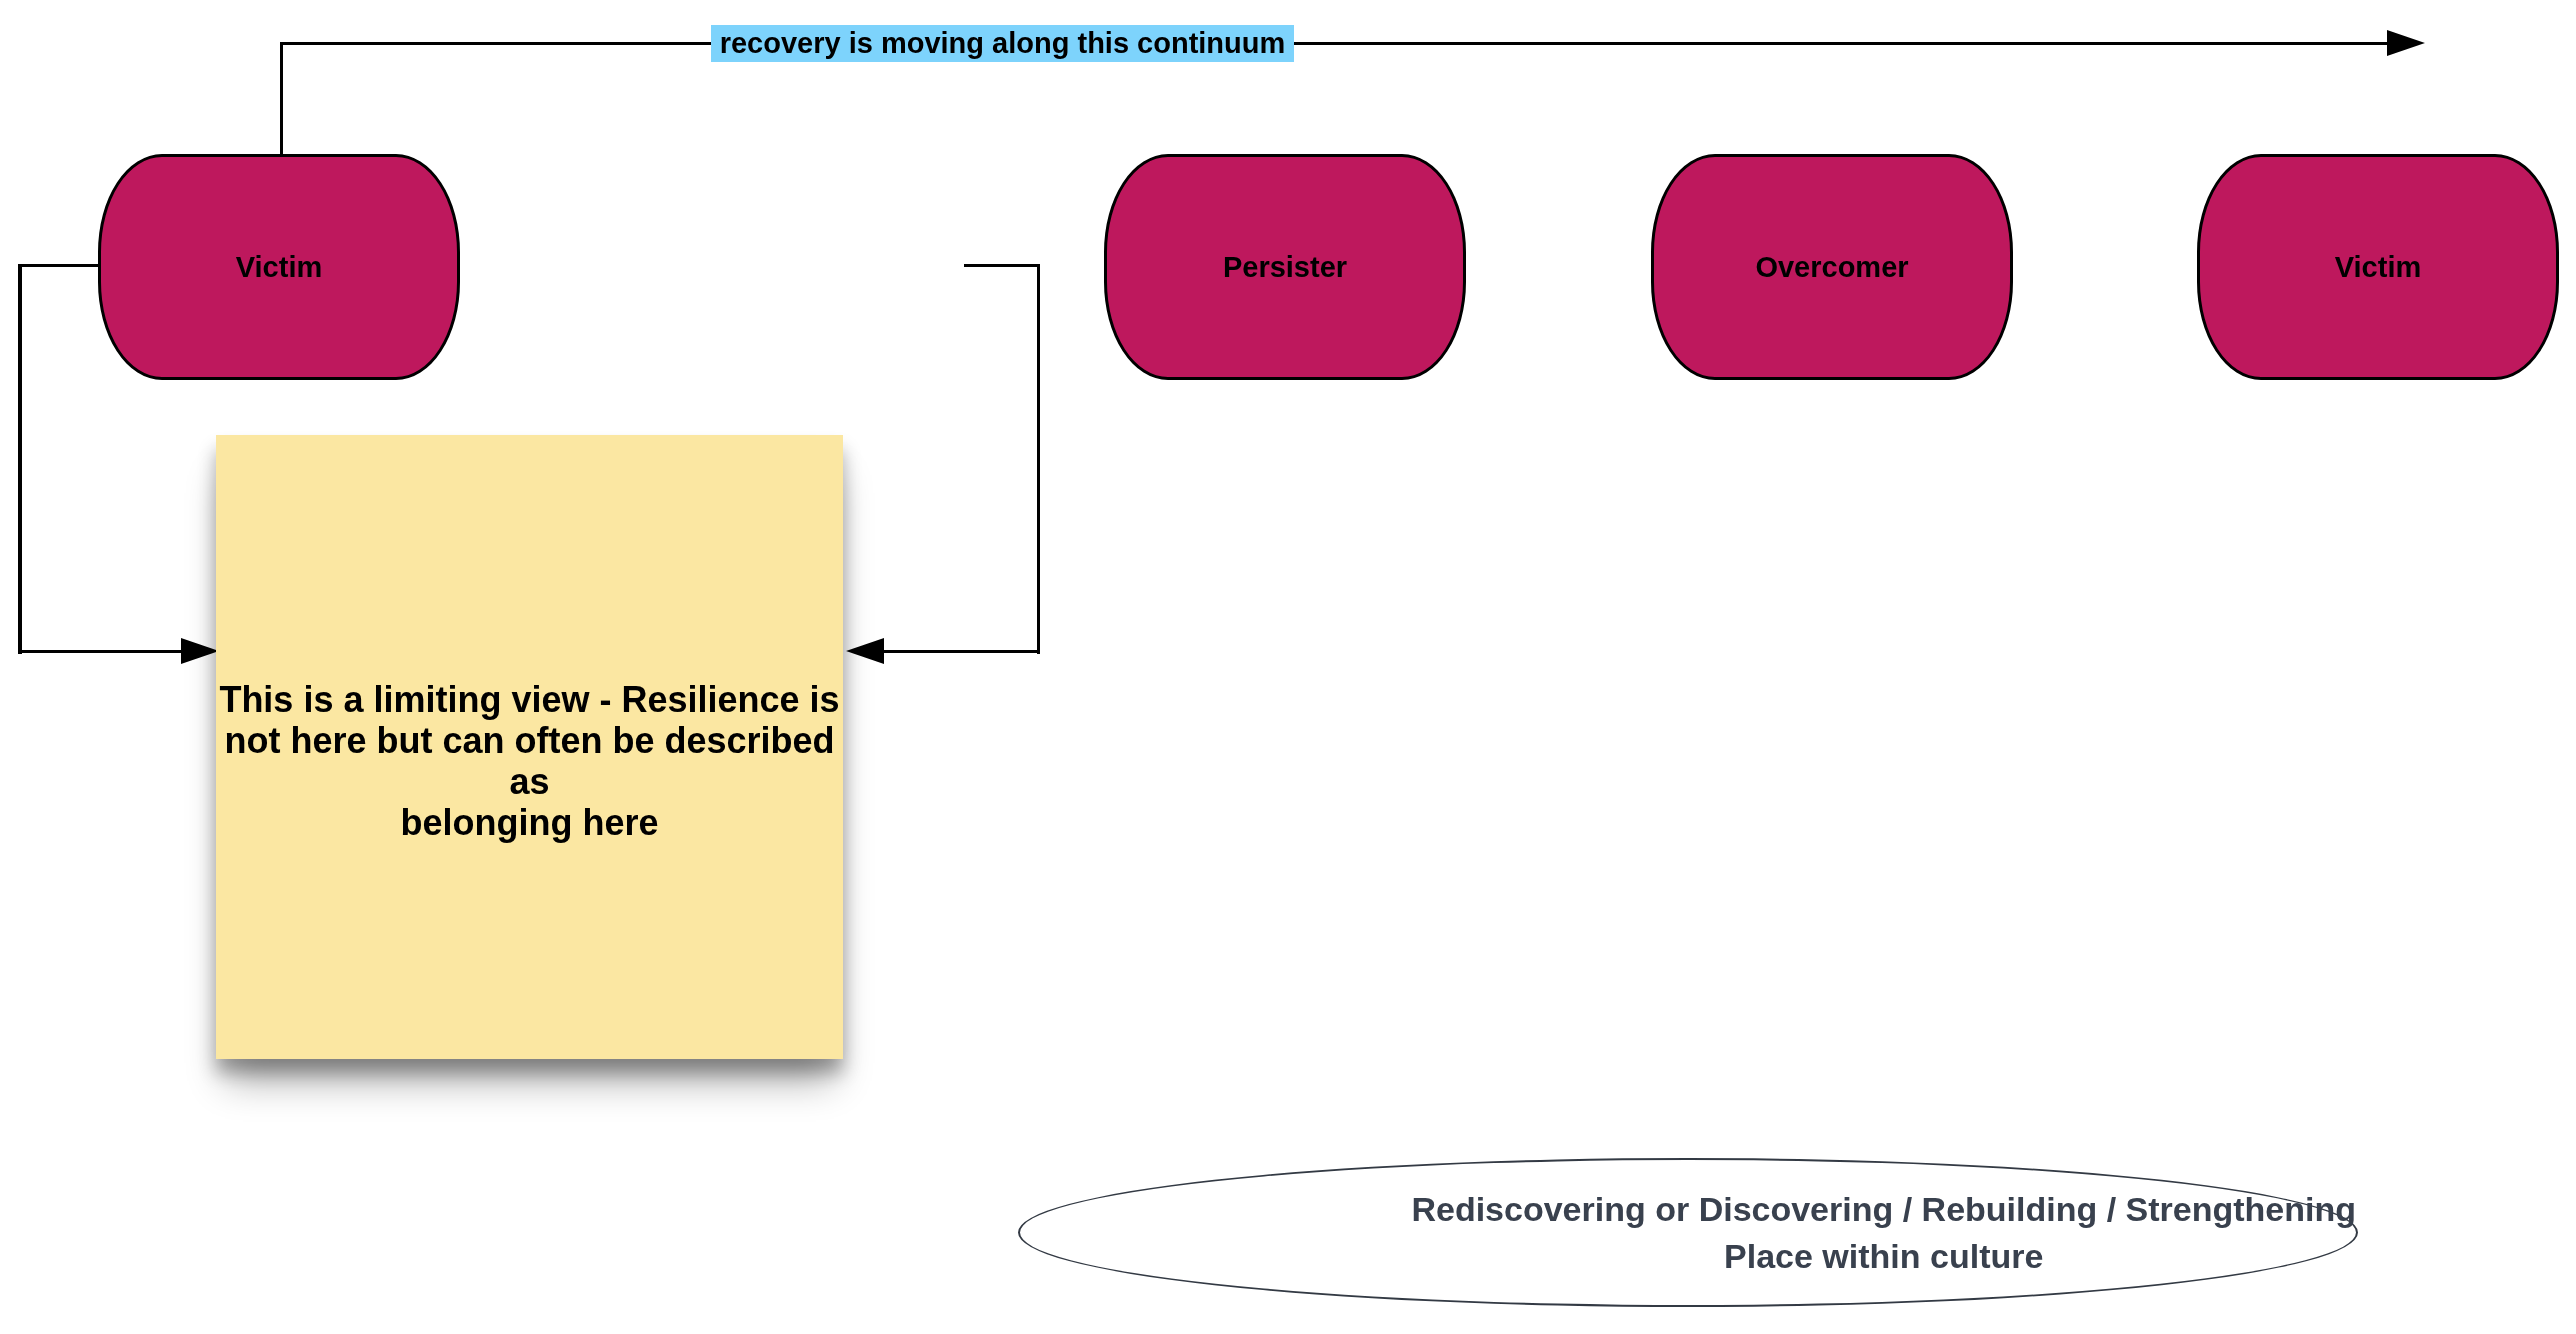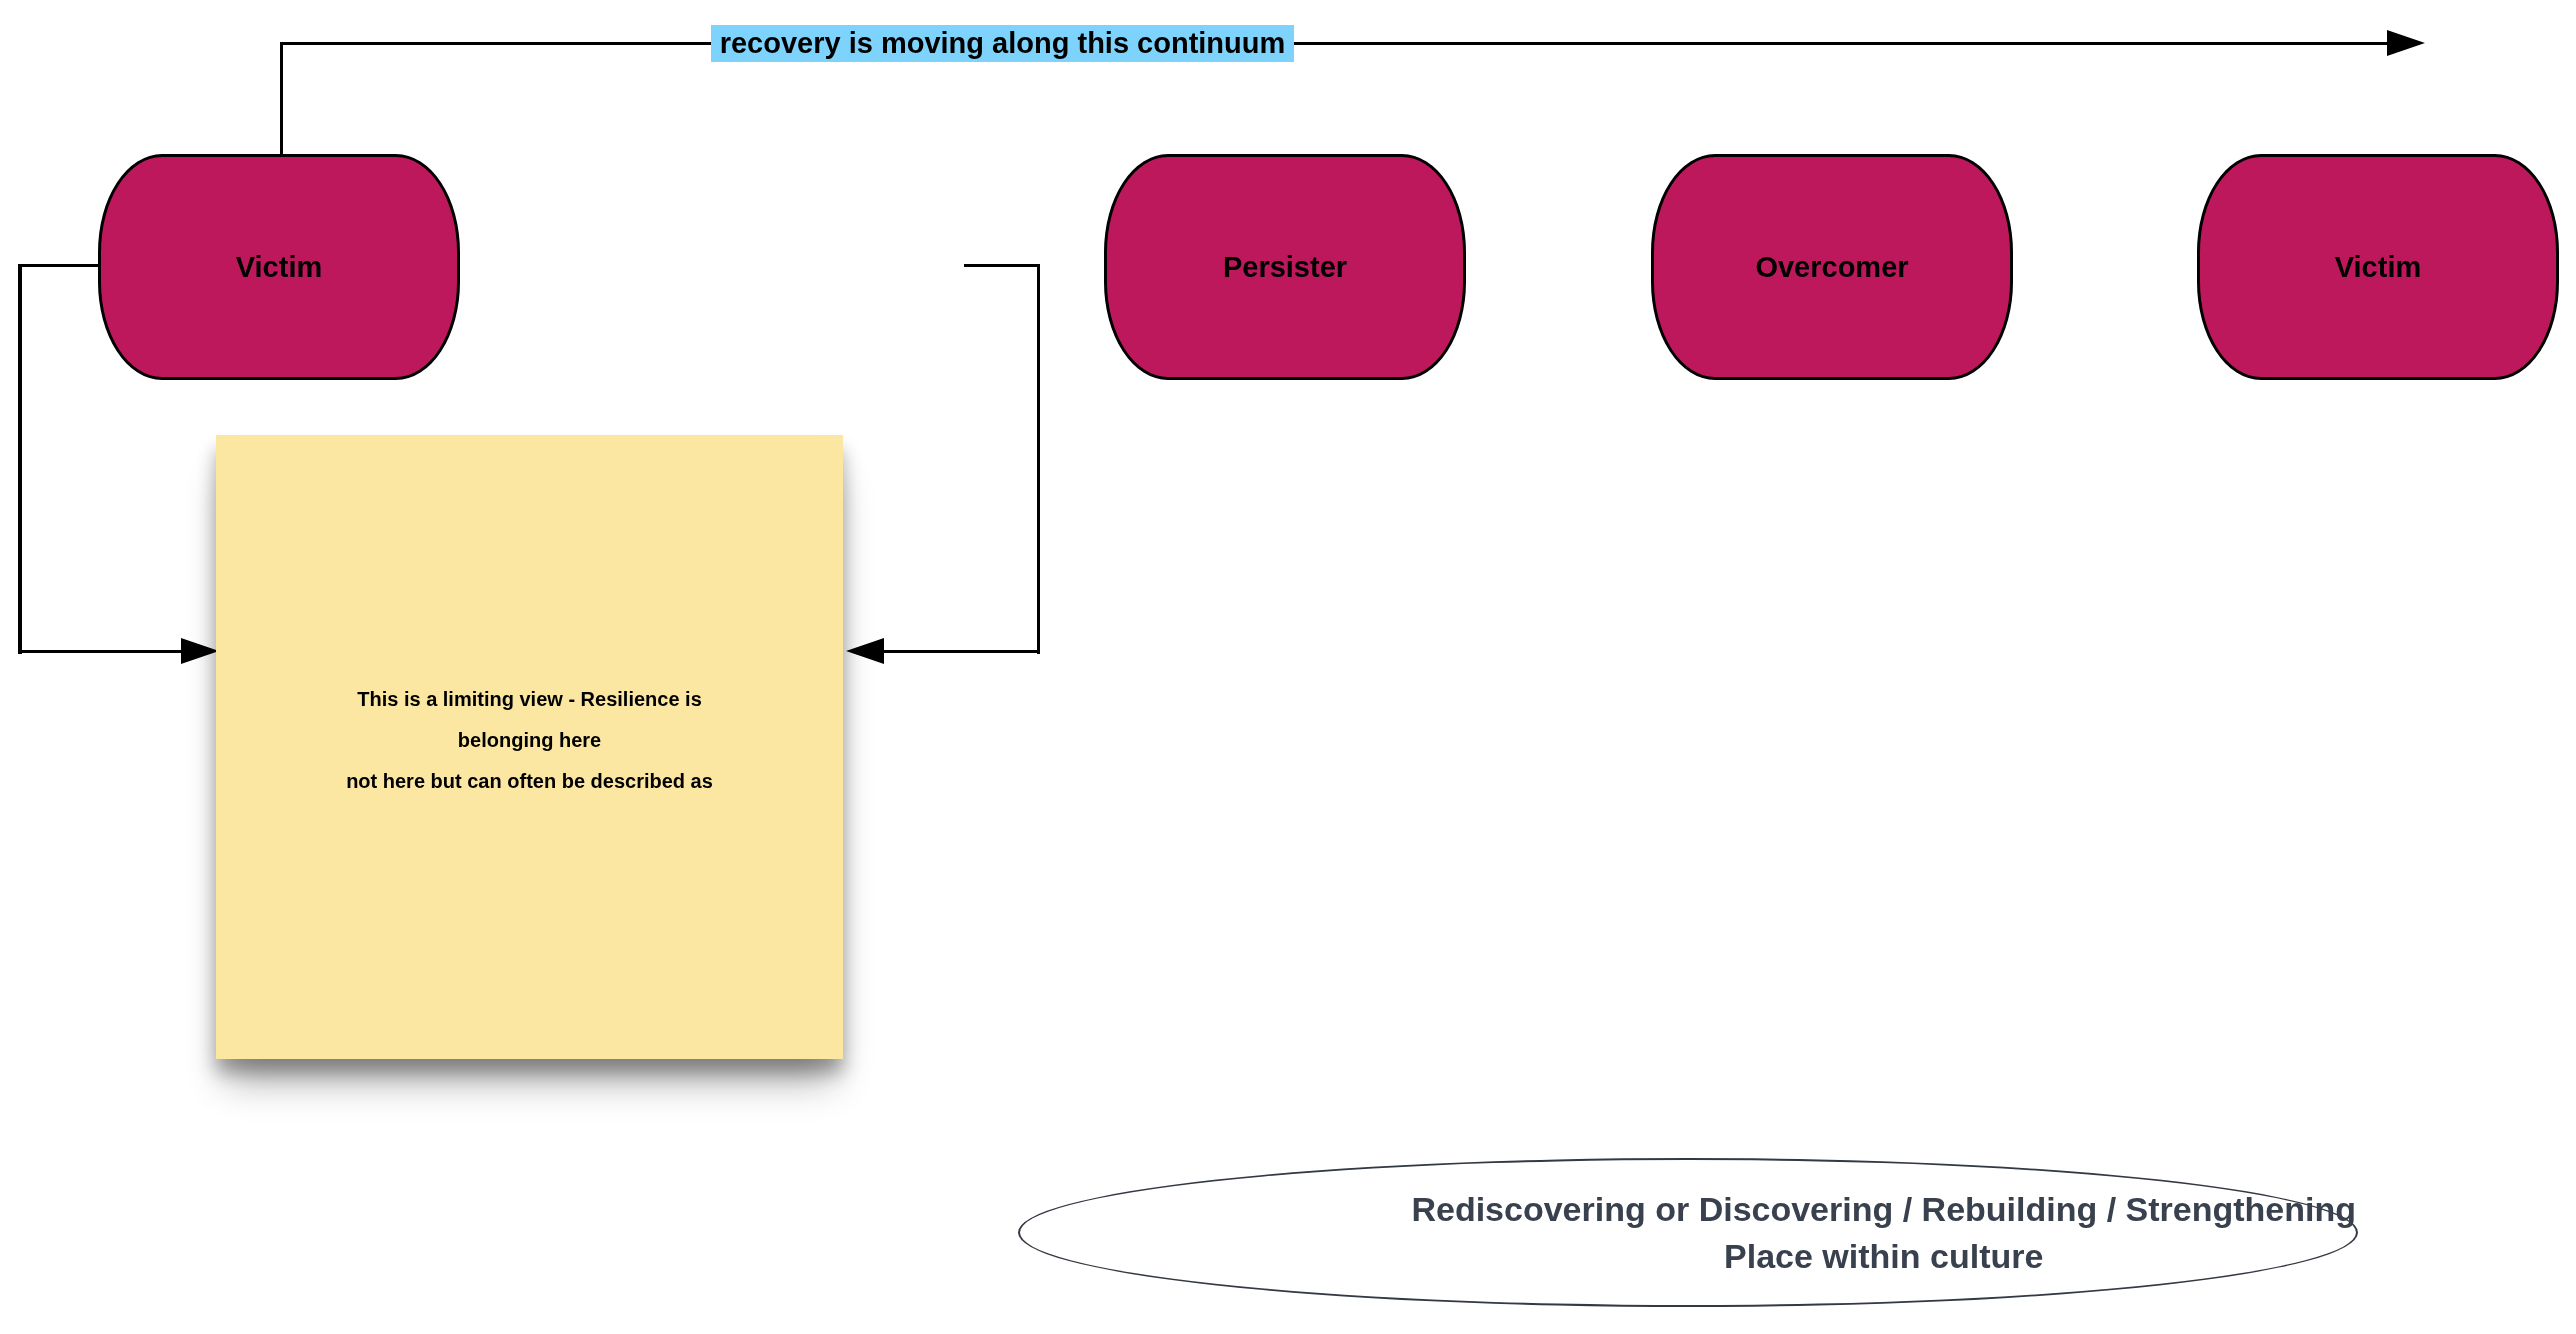--- a/index.html
+++ b/index.html
@@ -78,21 +78,21 @@
     height: 624px;
     box-shadow: 0 14.4px 17px rgba(0,0,0,0.30), 0 31px 36px -9.2px rgba(0,0,0,0.32);
   }
   .sticky-text {
     position: absolute;
     top: 244px;
     left: 0;
     width: 100%;
     text-align: center;
     font-weight: bold;
-    font-size: 20px;
+    font-size: 36px;
     line-height: 41px;
     color: #000000;
   }
   .sticky-text span { display: block; }
   .culture-ellipse {
     position: absolute;
     left: 1018px;
     top: 1158px;
     width: 1340px;
     height: 149px;
@@ -145,22 +145,22 @@
   <div class="arrowhead ah-right" style="left:181px; top:638px;"></div>
 
   <div class="seg" style="left:964px; top:264px; width:76px; height:3.3px;"></div>
   <div class="seg" style="left:1037px; top:264px; width:3.3px; height:390px;"></div>
   <div class="seg" style="left:884px; top:650px; width:156px; height:3.3px;"></div>
   <div class="arrowhead ah-left" style="left:846px; top:638px;"></div>
 
   <div class="sticky" style="background-color: rgb(251, 231, 162);">
     <div class="sticky-text">
       <span>This is a limiting view - Resilience is</span>
+      <span>not here but can often be described as</span>
       <span>belonging here</span>
-      <span>not here but can often be described as</span>
     </div>
   </div>
 
   <div class="culture-ellipse" style="border-color: rgb(51, 58, 68); align-items: flex-end;">
     <div class="ellipse-text" style="color: rgb(57, 65, 78);">
       <span>Rediscovering or Discovering / Rebuilding / Strengthening</span>
       <span>Place within culture</span>
     </div>
   </div>
 

